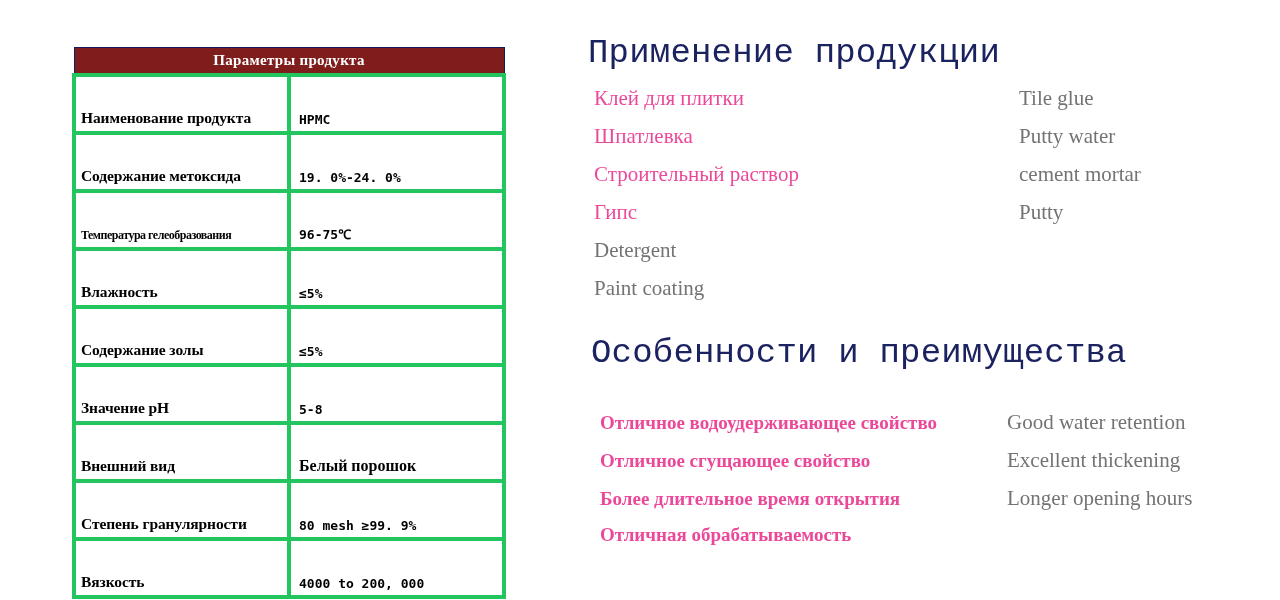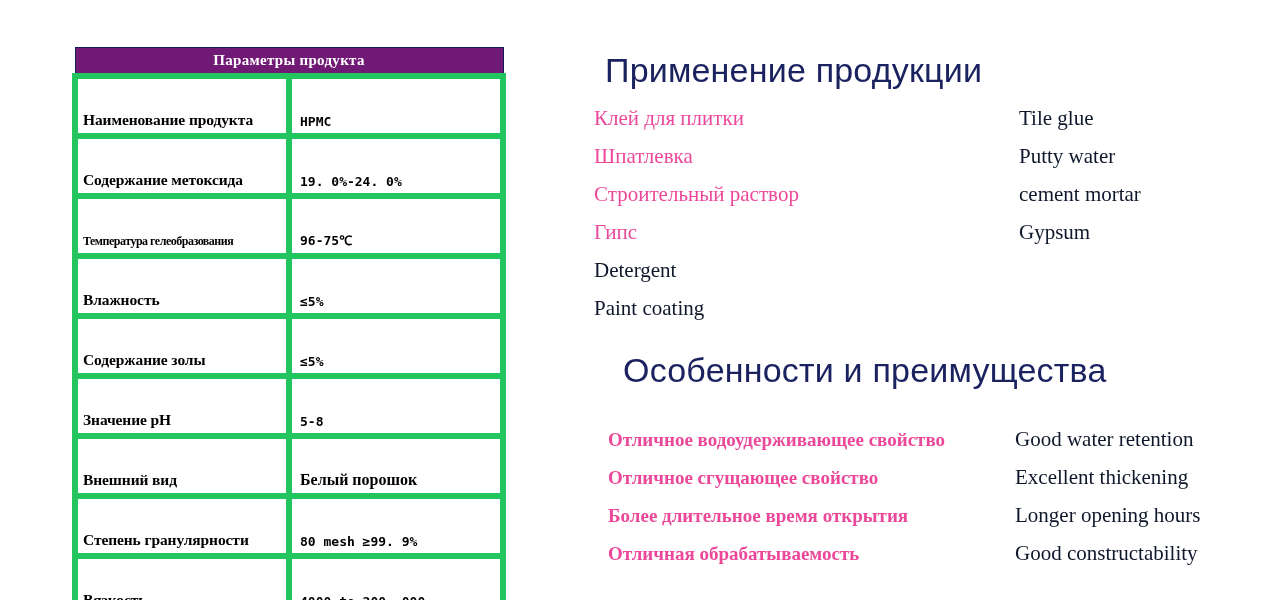--- a/index.html
+++ b/index.html
@@ -22,33 +22,33 @@
     left: 72px;
     top: 47px;
     width: 434px;
   }
   table.spec-table {
     border-collapse: collapse;
     width: 100%;
     table-layout: fixed;
   }
   table.spec-table th.spec-header {
-    background: #701a75;
+    background: #7f1d1d;
     color: #ffffff;
     font-family: "Liberation Serif", "DejaVu Serif", serif;
     font-weight: bold;
     font-size: 15px;
     letter-spacing: 0.3px;
     text-align: center;
     height: 25px;
     padding: 0;
     border: 1px solid #141a5e;
   }
   table.spec-table td {
-    border: 6px solid #22c55e;
+    border: 4px solid #22c55e;
     height: 50px;
     vertical-align: bottom;
     padding: 0 0 4px 16px;
   }
   table.spec-table td.spec-name {
     width: 247px;
     font-family: "Liberation Serif", "DejaVu Serif", serif;
     font-weight: bold;
     font-size: 15.5px;
     padding-left: 5px;
@@ -76,24 +76,24 @@
   }
 
   
   #right-panel {
     position: absolute;
     left: 588px;
     top: 36px;
     width: 680px;
   }
   h2.section-heading {
-    font-family: Liberation Sans, sans-serif;
+    font-family: Liberation Mono, monospace;
     font-weight: normal;
     color: #1b2260;
-    margin: 17px;
+    margin: 0;
     padding: 0;
     line-height: 1.05;
     letter-spacing: 0.2px;
   }
   h2.heading-applications {
     font-size: 34px;
   }
   h2.heading-features {
     font-size: 34px;
   }
@@ -106,38 +106,38 @@
   ul.pair-list li.pair-row {
     display: flex;
     align-items: baseline;
   }
   .pair-ru {
     font-family: "Liberation Serif", "DejaVu Serif", serif;
     color: #ec4899;
   }
   .pair-en {
     font-family: "Liberation Serif", "DejaVu Serif", serif;
-    color: #0f172a;
+    color: #737373;
   }
 
   
   #applications-list li.pair-row { height: 38px; }
   #applications-list .pair-ru { font-size: 21px; width: 425px; }
   #applications-list .pair-en { font-size: 21px; }
 
   
   #features-list { margin-top: 0; }
   #features-list li.pair-row { height: 38px; }
   #features-list .pair-ru { font-size: 19px; font-weight: bold; width: 407px; }
   #features-list .pair-en { font-size: 21px; }
 
   #applications-section { position: absolute; left: 0; top: 0; }
-  #features-section { position: absolute; left: 18px; top: 300px; }
+  #features-section { position: absolute; left: 3px; top: 300px; }
   #applications-list { margin-top: 14px; margin-left: 6px; }
-  #features-list { margin-top: 38px; margin-left: 2px; }
+  #features-list { margin-top: 38px; margin-left: 9px; }
 </style>
 </head>
 <body>
 
 <div id="spec-table-wrap">
   <table class="spec-table">
     <thead>
       <tr>
         <th class="spec-header" colspan="2">Параметры продукта</th>
       </tr>
@@ -195,21 +195,21 @@
         <li class="pair-row">
           <span class="pair-ru">Шпатлевка</span>
           <span class="pair-en">Putty water</span>
         </li>
         <li class="pair-row">
           <span class="pair-ru">Строительный раствор</span>
           <span class="pair-en">cement mortar</span>
         </li>
         <li class="pair-row">
           <span class="pair-ru">Гипс</span>
-          <span class="pair-en">Gypsum</span>
+          <span class="pair-en">Putty</span>
         </li>
         <li class="pair-row">
           <span class="pair-en">Detergent</span>
         </li>
         <li class="pair-row">
           <span class="pair-en">Paint coating</span>
         </li>
       </ul>
   </section>
 
@@ -223,18 +223,17 @@
         <li class="pair-row">
           <span class="pair-ru">Отличное сгущающее свойство</span>
           <span class="pair-en">Excellent thickening</span>
         </li>
         <li class="pair-row">
           <span class="pair-ru">Более длительное время открытия</span>
           <span class="pair-en">Longer opening hours</span>
         </li>
         <li class="pair-row">
           <span class="pair-ru">Отличная обрабатываемость</span>
-          <span class="pair-en">Good constructability</span>
         </li>
       </ul>
   </section>
 
 </div>
 
 </body></html>

